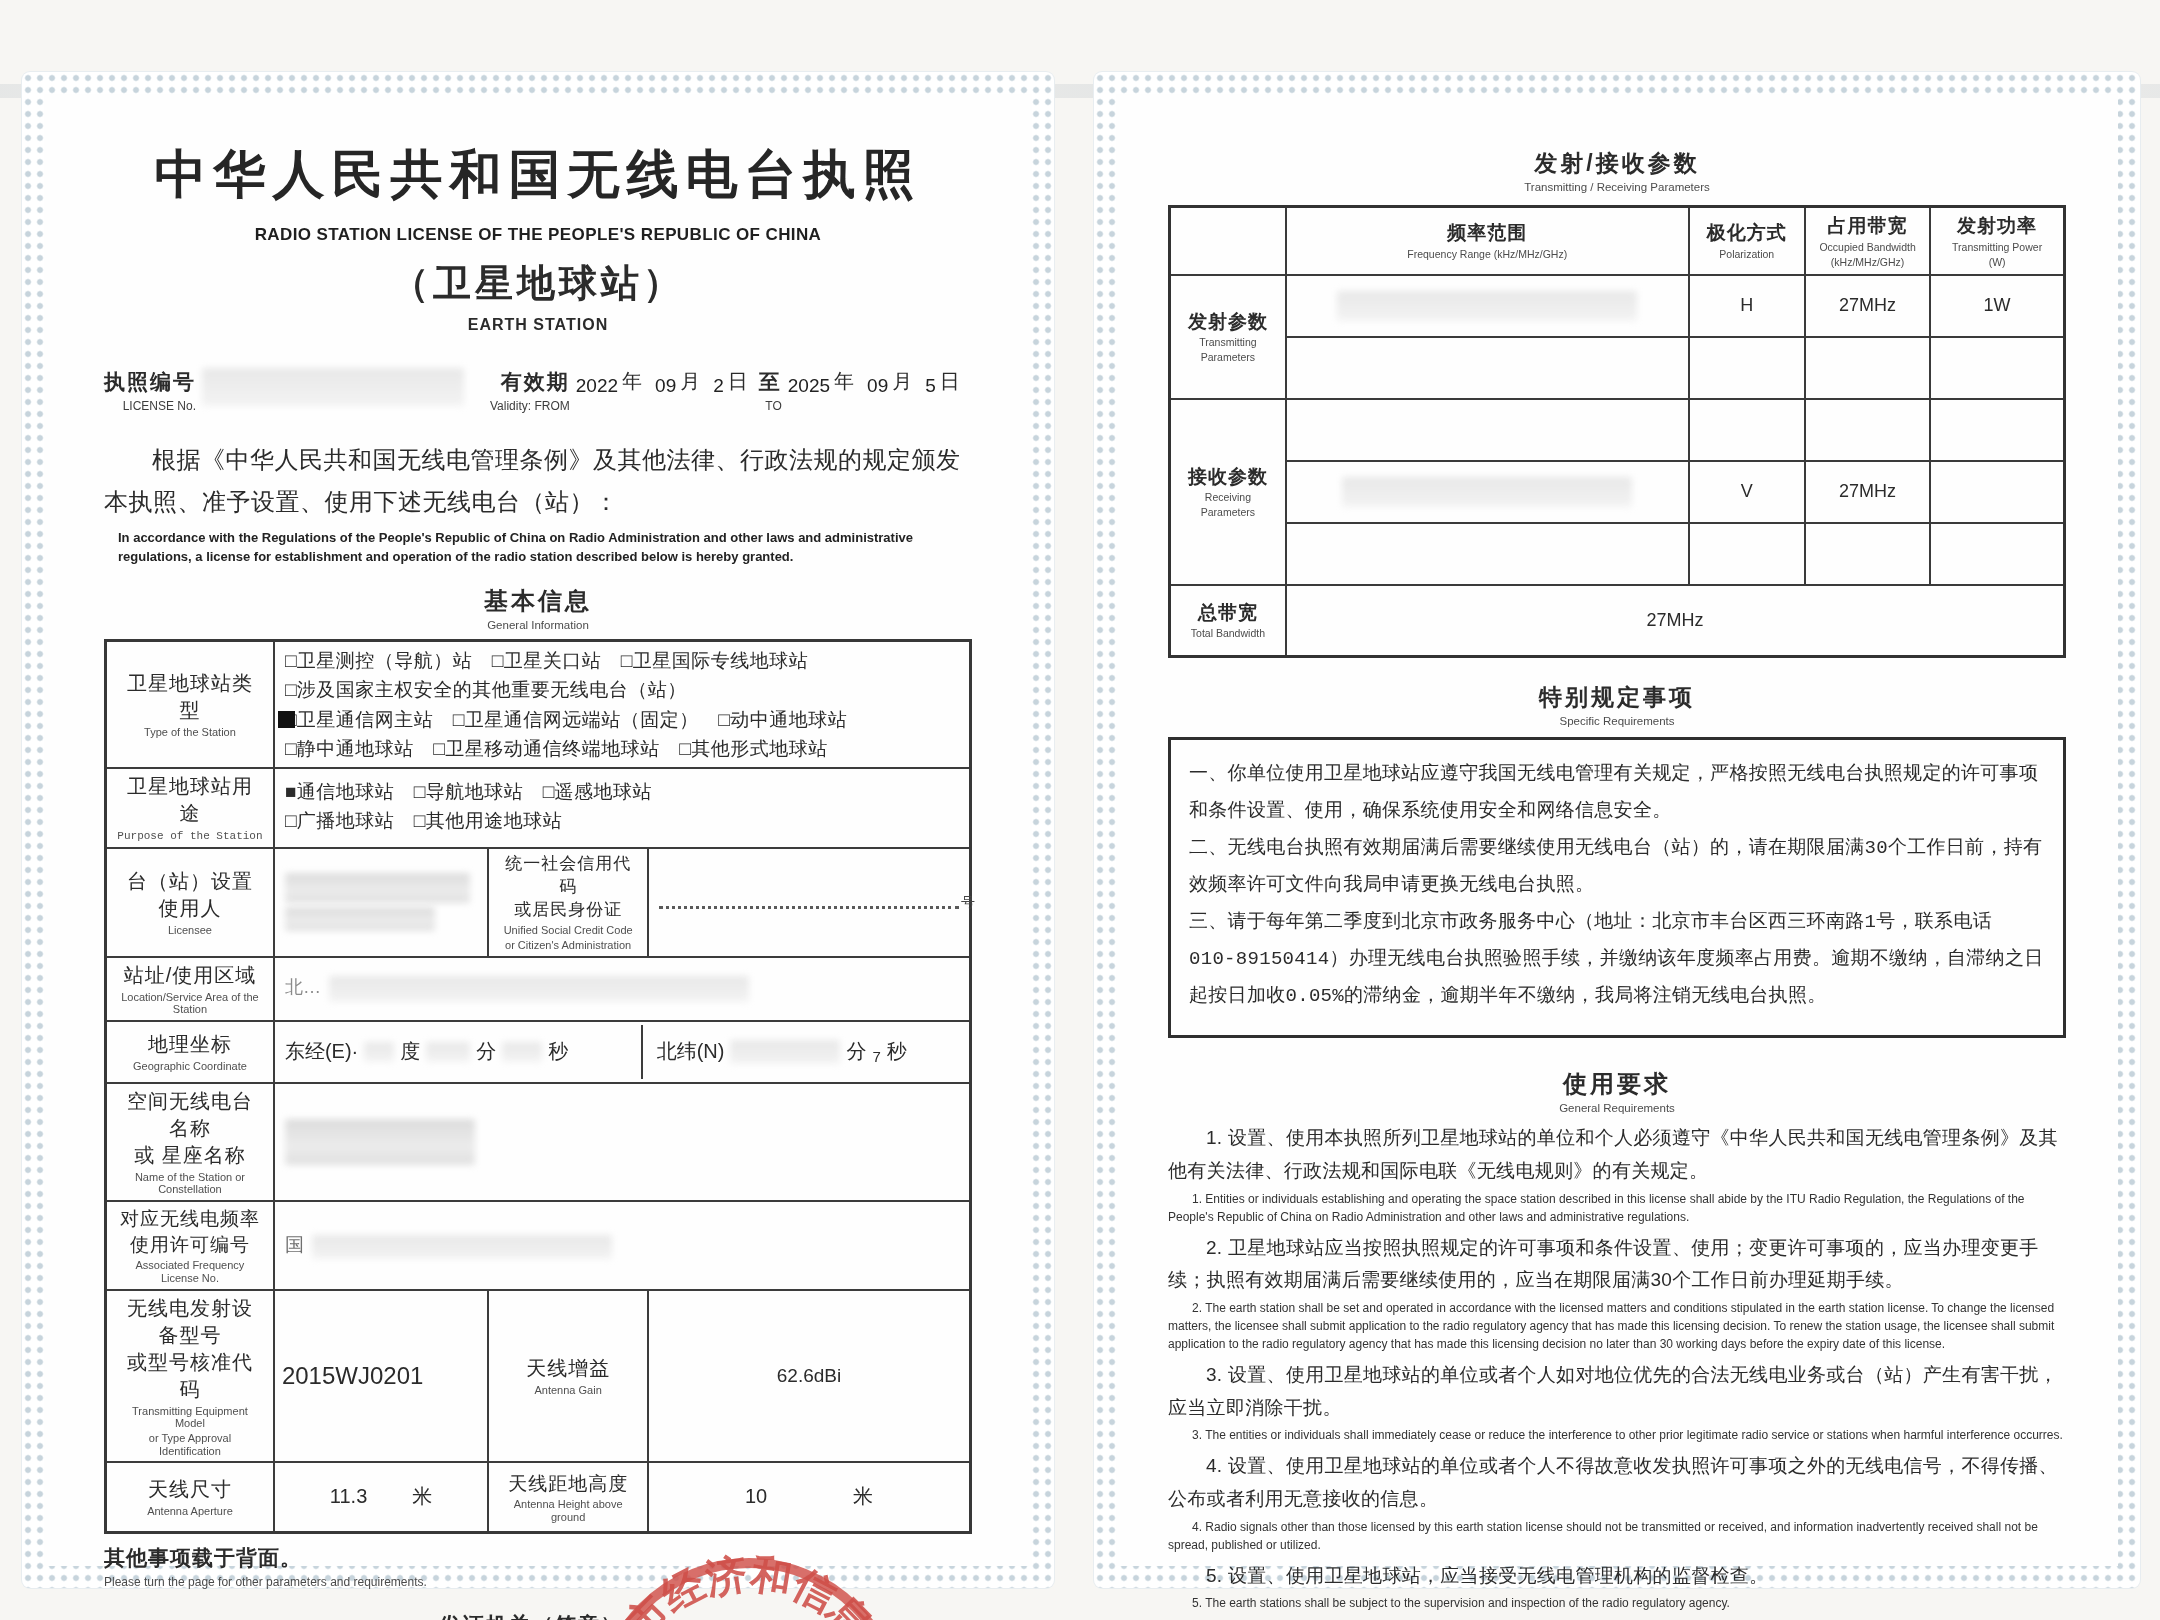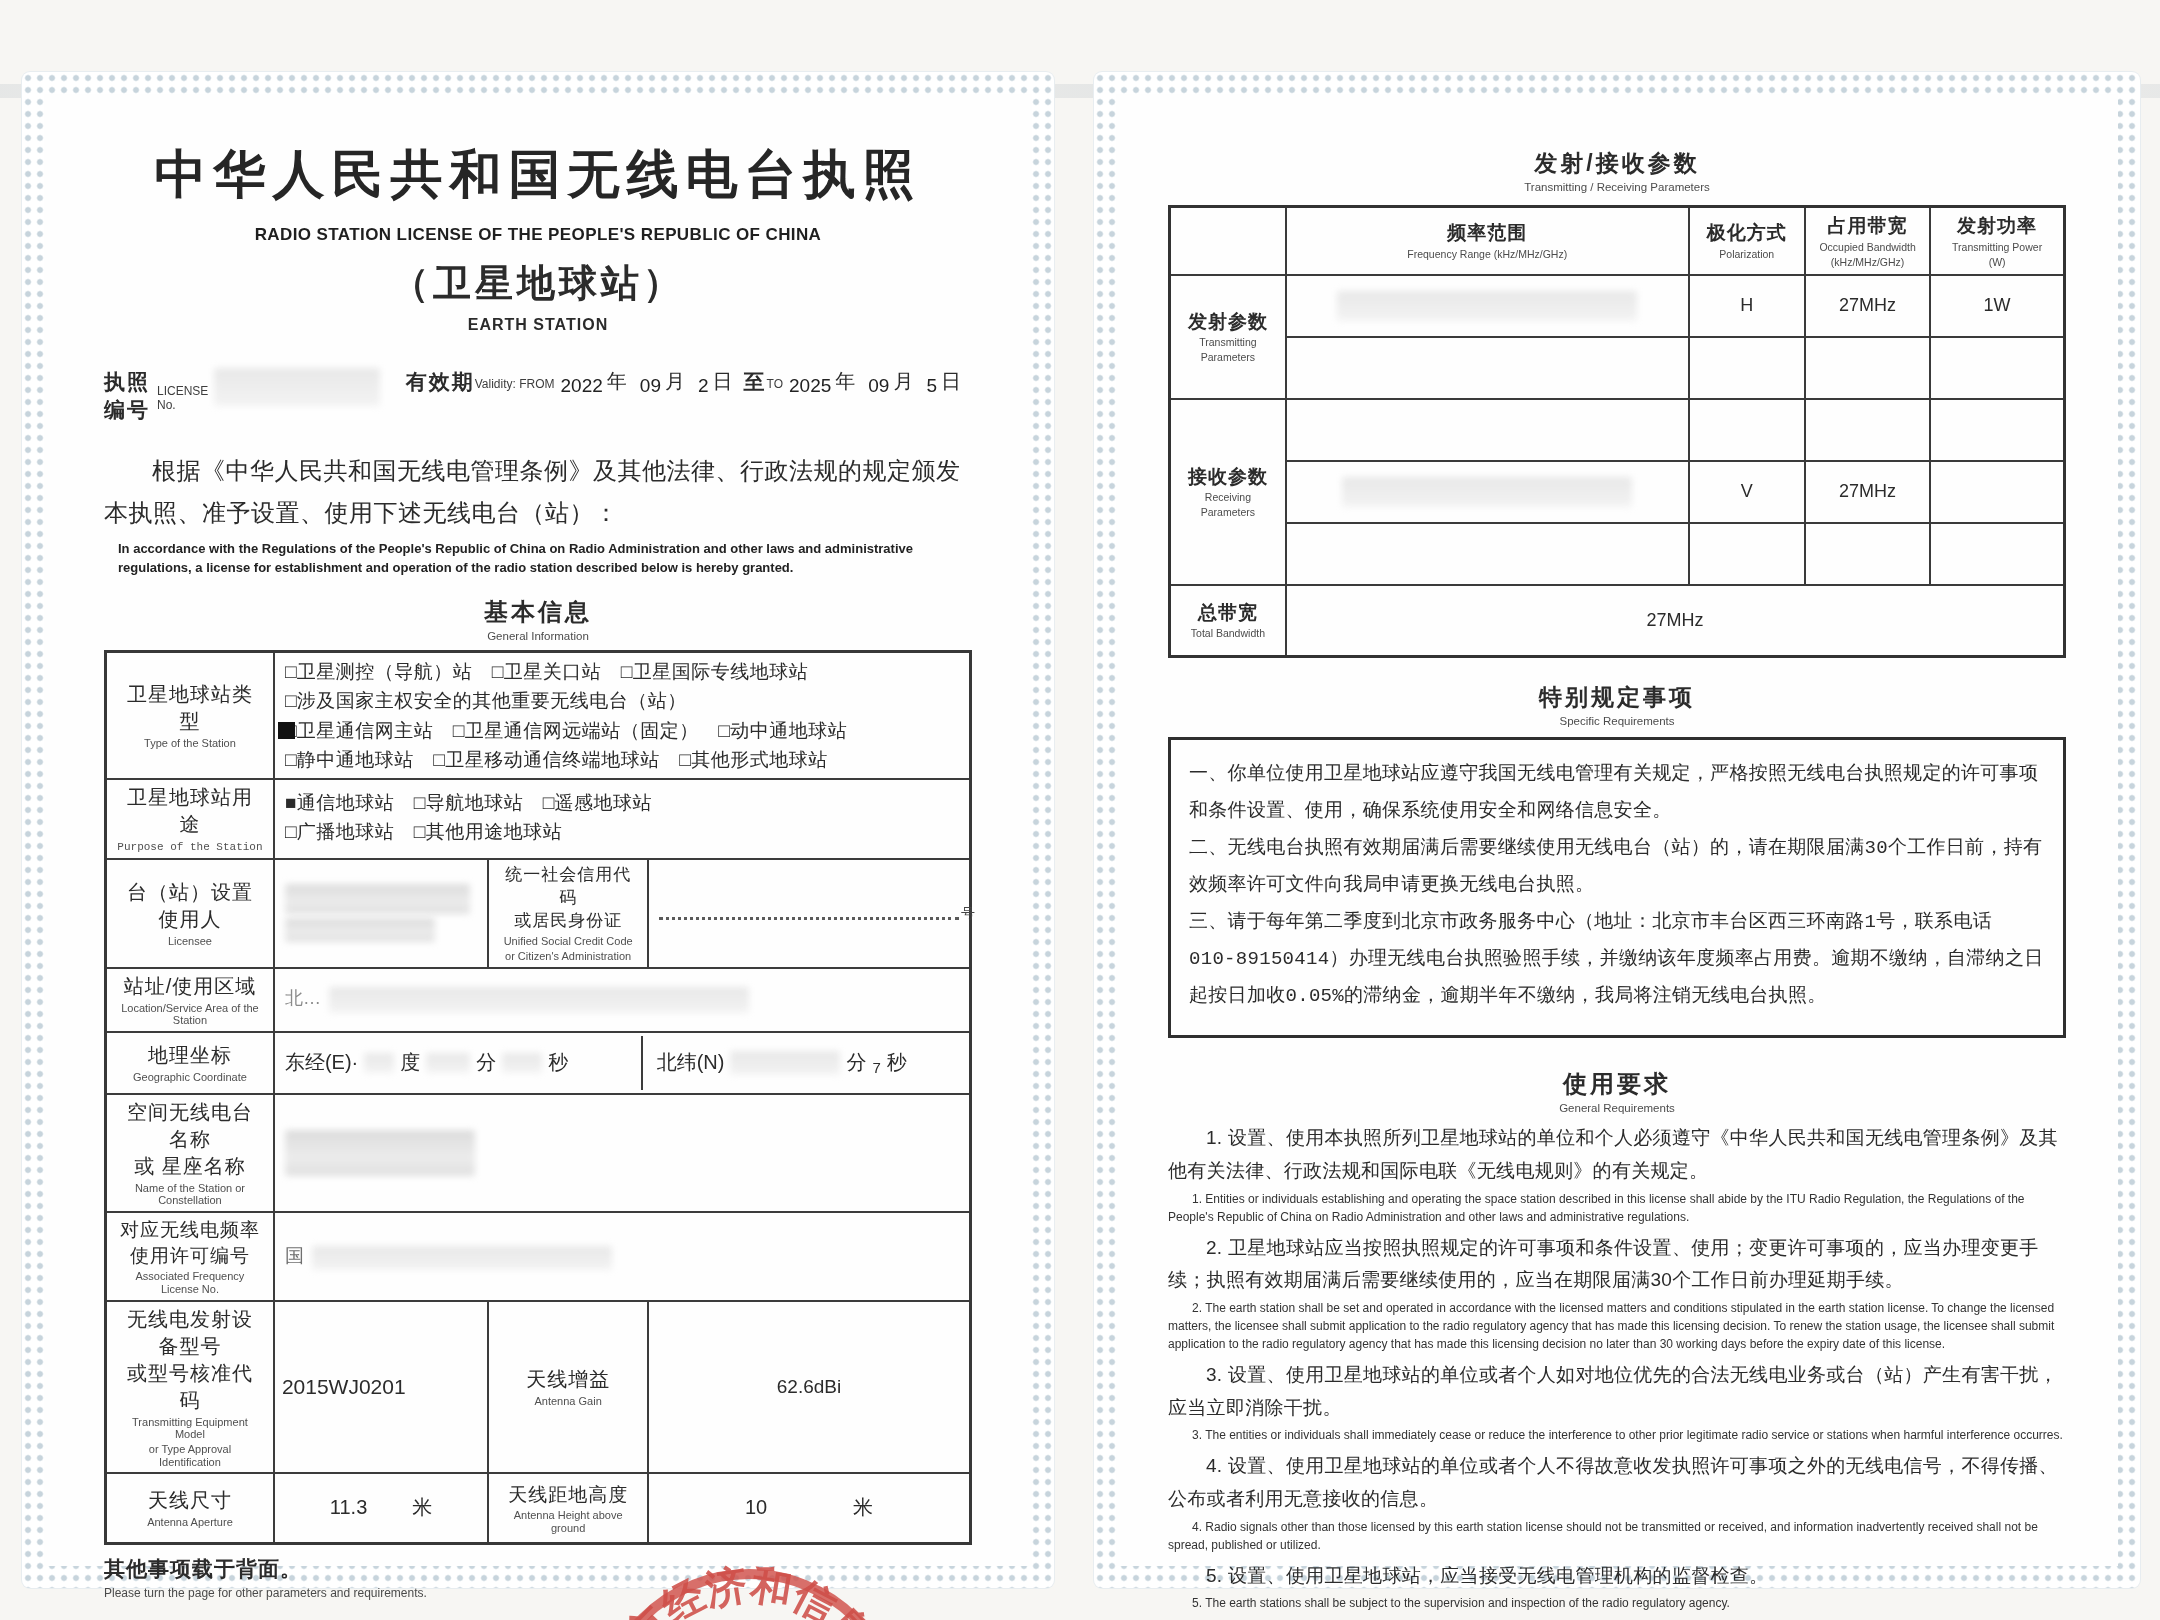--- a/index.html
+++ b/index.html
@@ -29,21 +29,21 @@
     border-radius:3px;filter:blur(3px);vertical-align:middle;}
   .redact.soft{background:linear-gradient(180deg,#e8e8e8,#f3f3f3);}
 
   
   .title-cn{margin-top:46px;font-size:52px;font-weight:700;letter-spacing:7px;color:#262626;}
   .title-en{margin-top:15px;font-size:17px;font-weight:700;letter-spacing:.4px;color:#1f1f1f;}
   .sub-cn{margin-top:13px;font-size:38px;font-weight:700;letter-spacing:4px;}
   .sub-en{margin-top:7px;font-size:16px;font-weight:700;letter-spacing:1px;}
 
   .license-row{display:flex;margin-top:34px;align-items:flex-start;font-size:21px;}
-  .stack{display:inline-flex;flex-direction:row;align-items:center;margin-right:4px;}
+  .stack{display:inline-flex;flex-direction:column;align-items:flex-end;margin-right:4px;}
   .stack b{font-weight:600;font-size:21px;letter-spacing:2px;}
   .stack i{font-style:normal;font-size:12px;color:#3d3d3d;margin-top:3px;}
   .num{position:relative;top:7px;font-size:19px;margin:0 2px;color:#222;}
   .cnu{font-size:20px;margin:0 10px 0 2px;letter-spacing:1px;}
   .validity{display:flex;align-items:flex-start;margin-left:26px;white-space:nowrap;}
 
   .grant-cn{margin-top:26px;font-size:24px;line-height:1.75;text-indent:2em;letter-spacing:.5px;}
   .grant-en{margin-top:6px;font-size:13px;font-weight:600;line-height:1.45;color:#222;padding:0 14px;}
 
   .sec-head-cn{margin-top:18px;font-size:24px;font-weight:700;letter-spacing:3px;}
@@ -245,21 +245,21 @@
           <span class="redact soft" style="width:300px;height:24px;margin-left:4px;"></span>
         </td>
       </tr>
       <tr style="height:104px;">
         <td class="lbl">
           <div class="cnl">无线电发射设备型号</div>
           <div class="cnl">或型号核准代码</div>
           <div class="enl">Transmitting Equipment Model</div>
           <div class="enl">or Type Approval Identification</div>
         </td>
-        <td style="font-size:21px;padding-left:7px;">2015WJ0201</td>
+        <td style="font-size:24px;padding-left:7px;">2015WJ0201</td>
         <td class="lbl">
           <div class="cnl">天线增益</div>
           <div class="enl">Antenna Gain</div>
         </td>
         <td style="font-size:19px;text-align:center;">62.6dBi</td>
       </tr>
       <tr style="height:70px;">
         <td class="lbl">
           <div class="cnl">天线尺寸</div>
           <div class="enl">Antenna Aperture</div>

